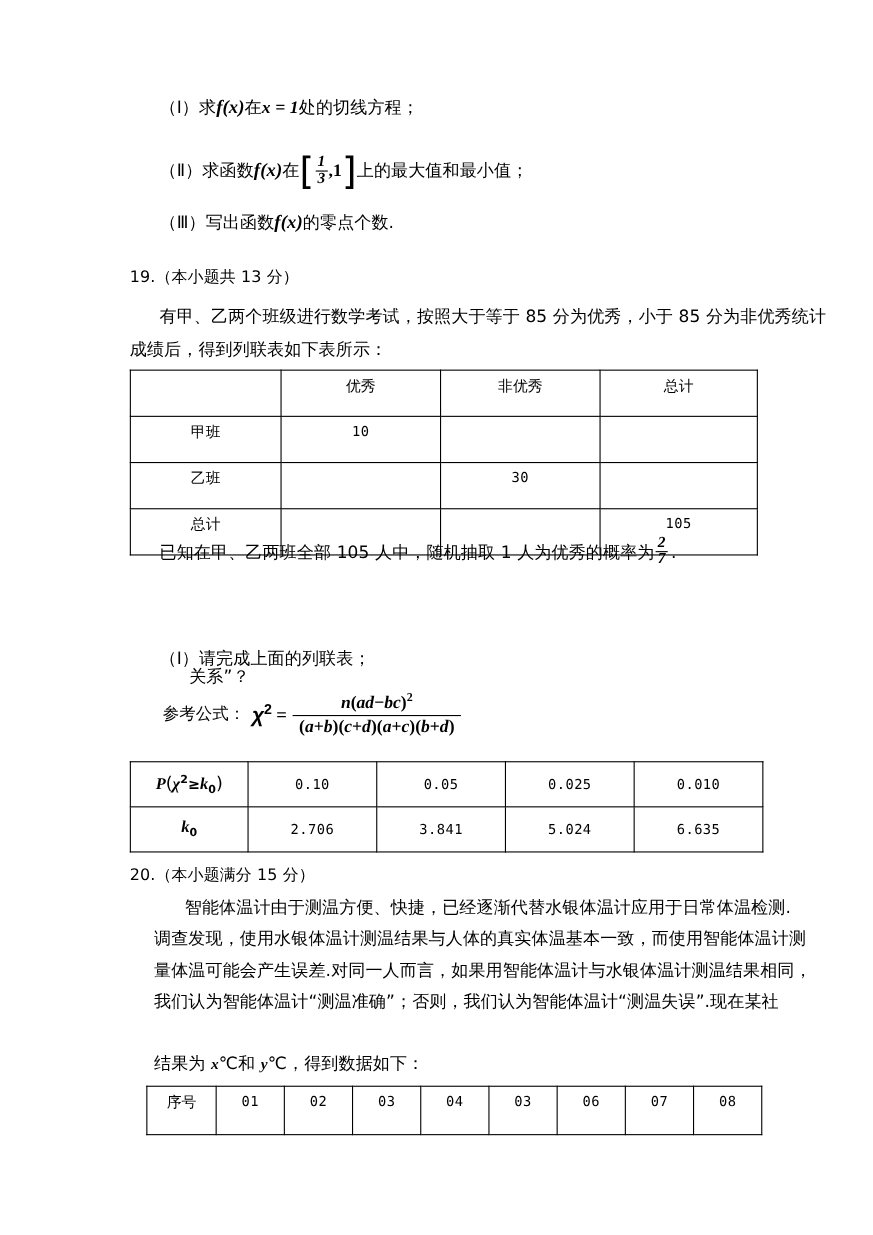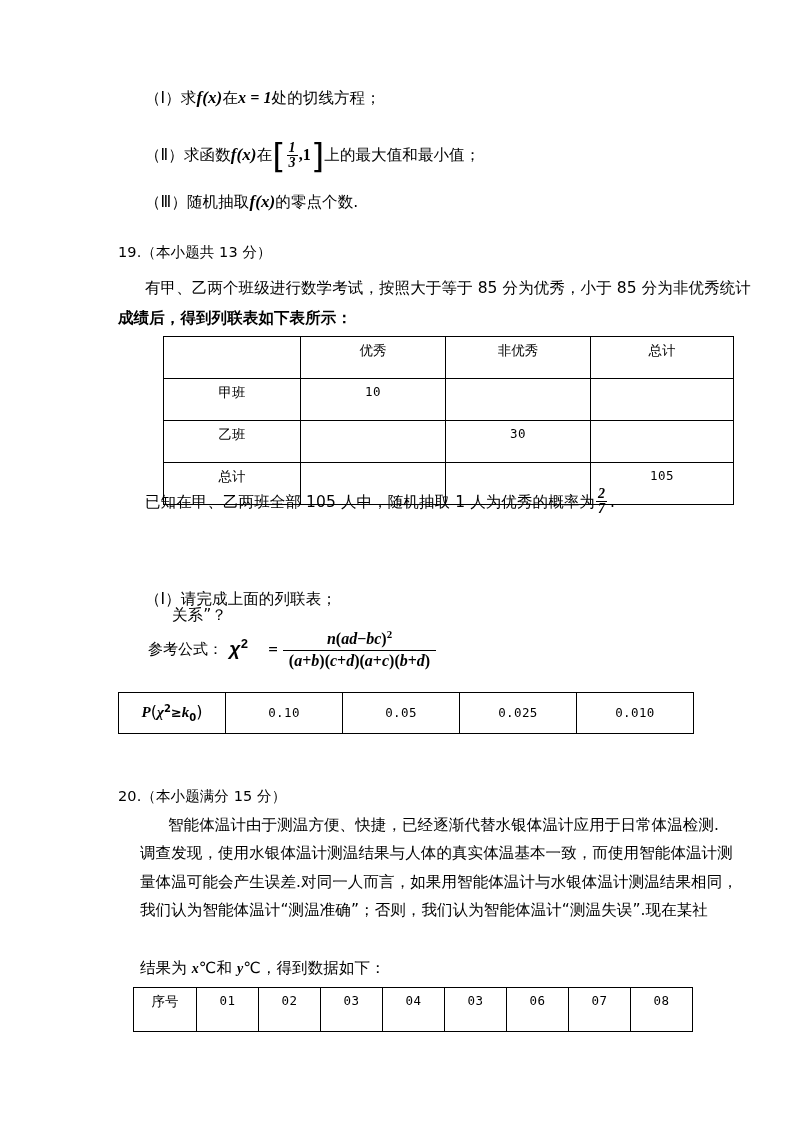--- a/index.html
+++ b/index.html
@@ -94,21 +94,21 @@
     font-family: "DejaVu Sans", "Liberation Sans", sans-serif;
   }
   table.doc td.num {
     font-family: "DejaVu Sans Mono", "Liberation Mono", monospace;
     font-size: 12.5px;
     letter-spacing: 0.4px;
   }
   table.doc td.mid { vertical-align: middle; padding-top: 0; }
 
   
-  #tbl-contingency { left: 118px; top: 336px; margin-left: 45px; }
+  #tbl-contingency { left: 118px; top: 336px; }
   #tbl-contingency td { height: 35px; }
   #tbl-contingency td.c0 { width: 134px; }
   #tbl-contingency td.c1 { width: 142px; }
   #tbl-contingency td.c2 { width: 142px; }
   #tbl-contingency td.c3 { width: 140px; }
 
   
   #tbl-critical { left: 118px; top: 692px; }
   #tbl-critical td { height: 39px; }
   #tbl-critical td.c0 { width: 104px; }
@@ -130,25 +130,25 @@
     font-size: 15.5px;
     display: flex;
     align-items: center;
   }
   #formula-block .lbl {
     font-family: "DejaVu Sans", "Liberation Sans", sans-serif;
     font-size: 15px;
     margin-right: 6px;
   }
   #formula-block .chi {
-    font-family: Liberation Mono, monospace;
+    font-family: Liberation Sans, sans-serif;
     font-style: italic;
     font-weight: bold;
     font-size: 19px;
-    margin-right: 19px;
+    margin-right: 3px;
   }
   #formula-block .eq {
     font-weight: bold;
     font-size: 17px;
     margin: 0 5px 0 1px;
   }
   .bigfrac {
     display: inline-block;
     text-align: center;
     line-height: 1.18;
@@ -176,27 +176,27 @@
 
   <div class="tline" style="left:145px; top:89px;">
     <span class="cn">（Ⅰ）求</span><span class="mi" style="font-size:17px;">f(x)</span><span class="cn">在</span><span class="mn" style="font-size:16px;"><span class="mi">x = 1</span></span><span class="cn">处的切线方程；</span>
   </div>
 
   <div class="tline" style="left:145px; top:142px;">
     <span class="cn">（Ⅱ）求函数</span><span class="mi" style="font-size:17px;">f(x)</span><span class="cn">在</span><span class="brk">[</span><span class="frac" style="font-size:14px;"><span class="num">1</span><span class="den">3</span></span><span class="mn" style="font-size:16px;">,1</span><span class="brk">]</span><span class="cn">上的最大值和最小值；</span>
   </div>
 
   <div class="tline" style="left:145px; top:193px;">
-    <span class="cn">（Ⅲ）随机抽取</span><span class="mi" style="font-size:17px;">f(x)</span><span class="cn">的零点个数.</span>
+    <span class="cn">（Ⅲ）写出函数</span><span class="mi" style="font-size:17px;">f(x)</span><span class="cn">的零点个数.</span>
   </div>
 
   <div class="tline cn" style="left:118px; top:245px; font-size:14.5px;">19.（本小题共 13 分）</div>
 
   <div class="tline cn" style="left:145px; top:281px;">有甲、乙两个班级进行数学考试，按照大于等于 85 分为优秀，小于 85 分为非优秀统计</div>
-  <div class="tline cn" style="left:118px; top:311px;font-weight:bold;">成绩后，得到列联表如下表所示：</div>
+  <div class="tline cn" style="left:118px; top:311px;">成绩后，得到列联表如下表所示：</div>
 
   <table class="doc" id="tbl-contingency">
     <tbody>
         <tr>
       <td class="c0"></td>
       <td class="c1">优秀</td>
       <td class="c2">非优秀</td>
       <td class="c3">总计</td>
     </tr>
     <tr>
@@ -240,20 +240,29 @@
   <table class="doc" id="tbl-critical">
     <tbody>
         <tr>
       <td class="c0 mid">
         <span style="font-family:'Liberation Serif',serif; font-weight:bold; font-style:italic; font-size:15px;">P</span><span style="font-family:'DejaVu Sans',sans-serif; font-size:16px;">(</span><span style="font-family:'Liberation Serif',serif; font-weight:bold; font-style:italic; font-size:15px;">χ</span><span class="supn" style="font-size:10px;">2</span><span style="font-weight:bold; font-size:13px;">≥</span><span style="font-family:'Liberation Serif',serif; font-weight:bold; font-style:italic; font-size:15px;">k</span><span class="sub" style="font-size:10px; font-style:normal;">0</span><span style="font-family:'DejaVu Sans',sans-serif; font-size:16px;">)</span>
       </td>
       <td class="k num mid">0.10</td>
       <td class="k num mid">0.05</td>
       <td class="k num mid">0.025</td>
       <td class="k num mid">0.010</td>
+    </tr>
+    <tr>
+      <td class="c0 mid">
+        <span style="font-family:'Liberation Serif',serif; font-weight:bold; font-style:italic; font-size:15px;">k</span><span class="sub" style="font-size:10px; font-style:normal;">0</span>
+      </td>
+      <td class="k num mid">2.706</td>
+      <td class="k num mid">3.841</td>
+      <td class="k num mid">5.024</td>
+      <td class="k num mid">6.635</td>
     </tr>
   </tbody>
     </table>
 
   <div class="tline cn" style="left:118px; top:789px; font-size:14.5px;">20.（本小题满分 15 分）</div>
 
   <div class="tline cn" style="left:168px; top:818px;">智能体温计由于测温方便、快捷，已经逐渐代替水银体温计应用于日常体温检测.</div>
   <div class="tline cn" style="left:140px; top:846px;">调查发现，使用水银体温计测温结果与人体的真实体温基本一致，而使用智能体温计测</div>
   <div class="tline cn" style="left:140px; top:875px;">量体温可能会产生误差.对同一人而言，如果用智能体温计与水银体温计测温结果相同，</div>
   <div class="tline cn" style="left:140px; top:903px;">我们认为智能体温计“测温准确”；否则，我们认为智能体温计“测温失误”.现在某社</div>

